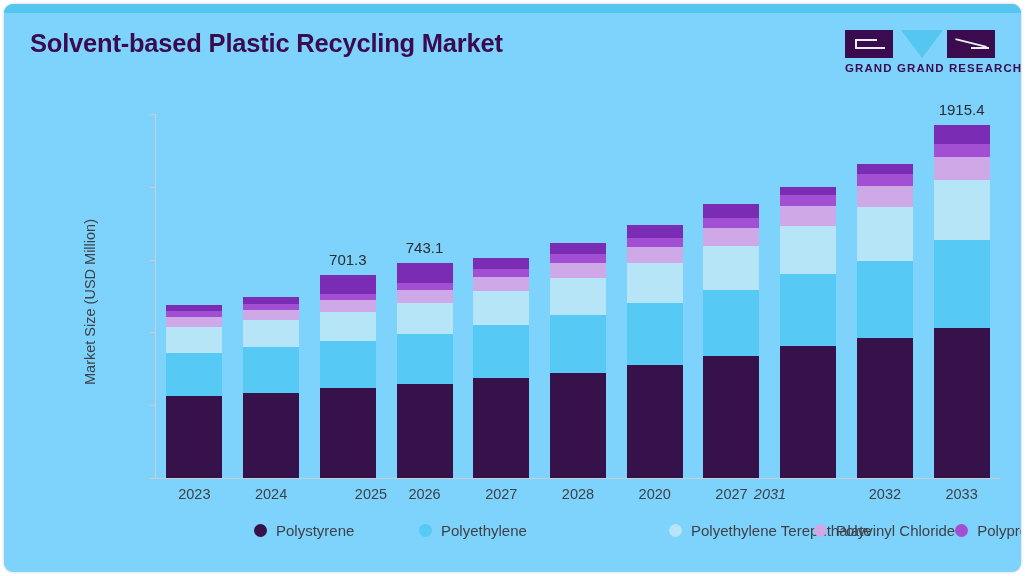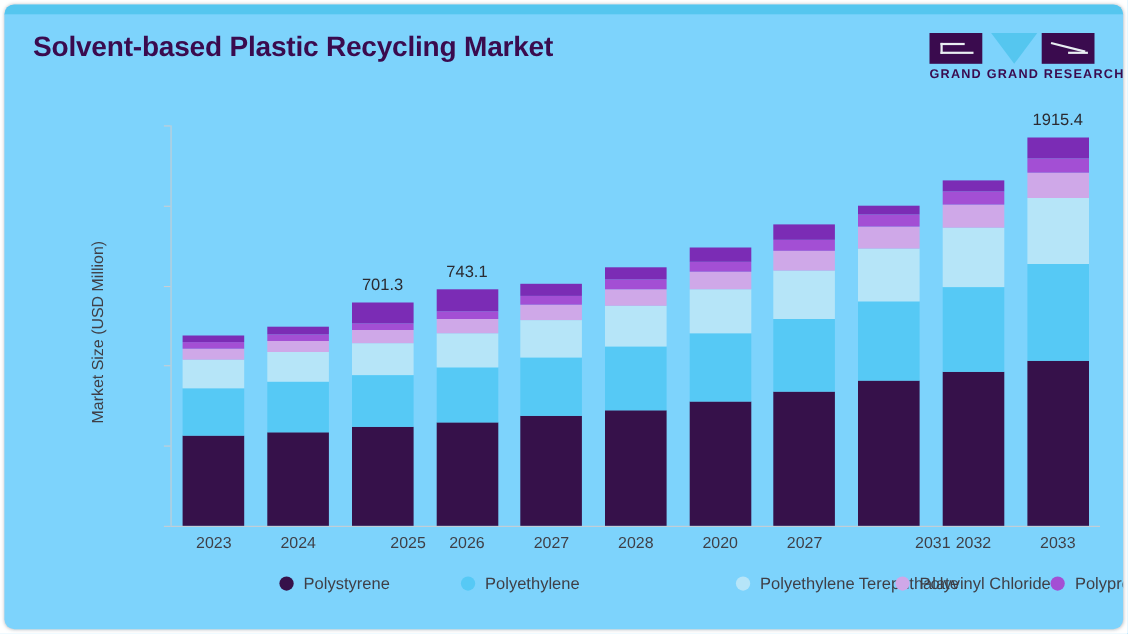--- a/index.html
+++ b/index.html
@@ -252,21 +252,21 @@
       </div>
     <div id="xticks">
         <div class="xtick" style="left: 190.364px;">2023</div>
         <div class="xtick" style="left: 267.091px;">2024</div>
         <div class="xtick" style="left: 335px; margin-left: 32px;">2025</div>
         <div class="xtick" style="left: 420.545px;">2026</div>
         <div class="xtick" style="left: 497.273px;">2027</div>
         <div class="xtick" style="left: 574px;">2028</div>
         <div class="xtick" style="left: 650.727px;">2020</div>
         <div class="xtick" style="left: 727.455px;">2027</div>
-        <div class="xtick" style="left: 844px;">2031</div>
+        <div class="xtick" style="left: 766px; font-style: italic;">2031</div>
         <div class="xtick" style="left: 880.909px;">2032</div>
         <div class="xtick" style="left: 957.636px;">2033</div>
       </div>
 
     <div class="plot-area">
       <div id="bars">
           <div class="bar-group" style="left: 10.3636px; width: 56px; height: 173.333px;">
             <div class="seg" style="background: rgb(54, 17, 74); bottom: 0px; height: 81.7556px;"></div>
             <div class="seg" style="background: rgb(86, 201, 245); bottom: 81.7556px; height: 43.3333px;"></div>
             <div class="seg" style="background: rgb(182, 229, 248); bottom: 125.089px; height: 26px;"></div>

